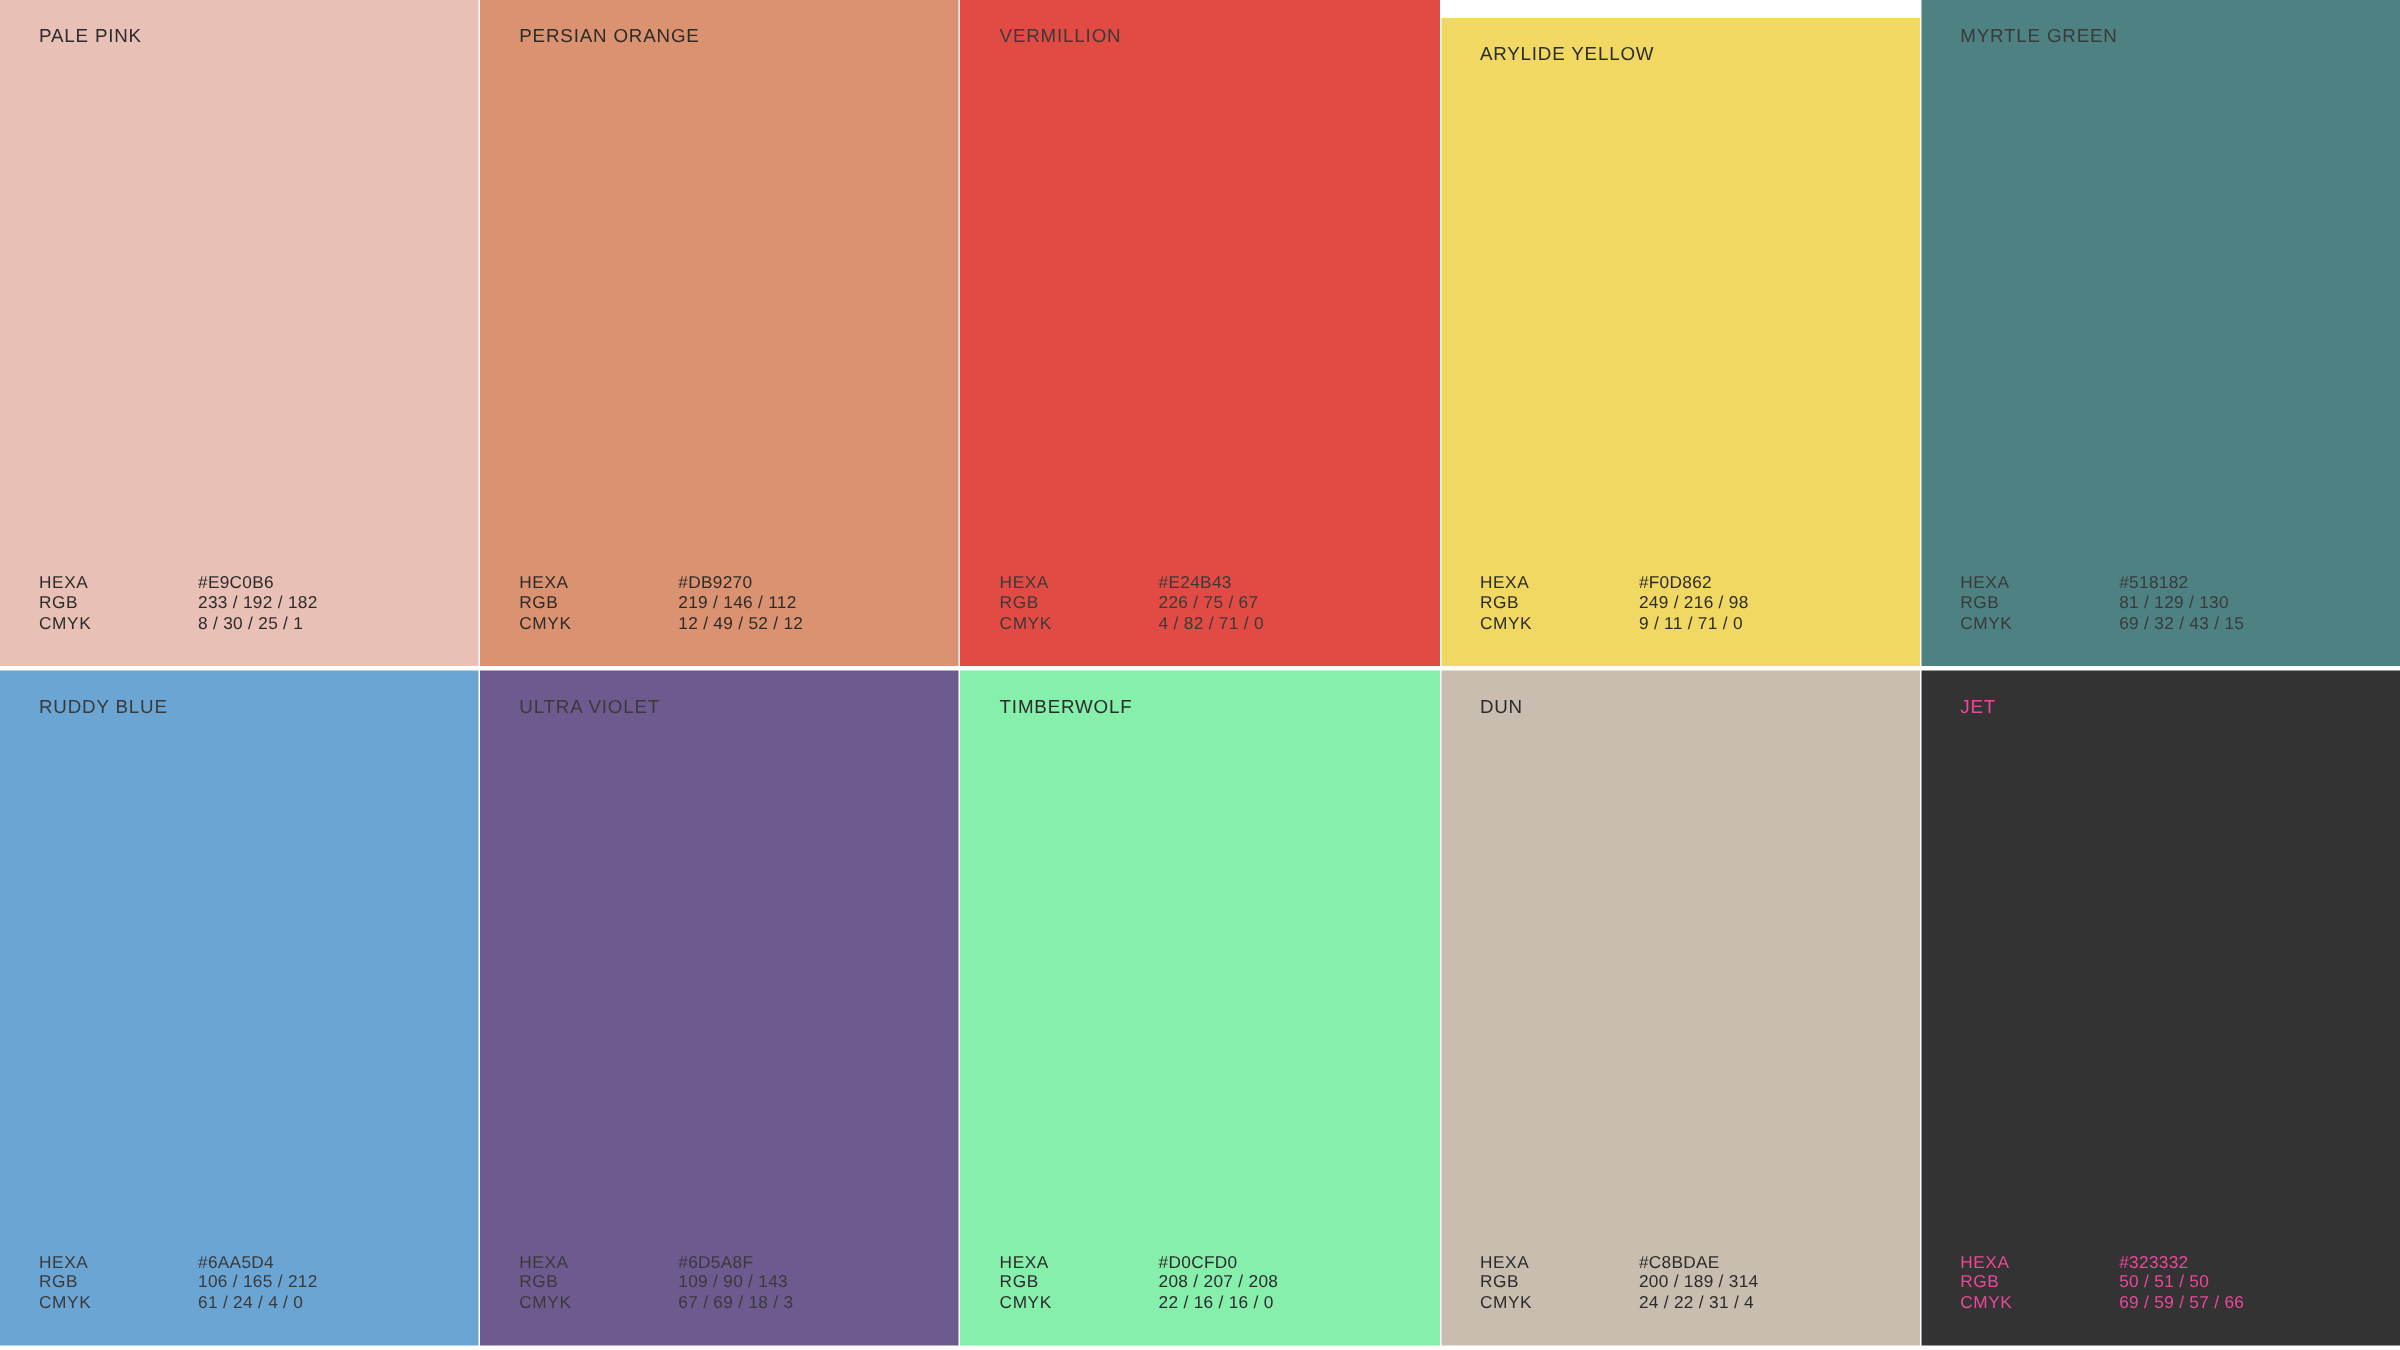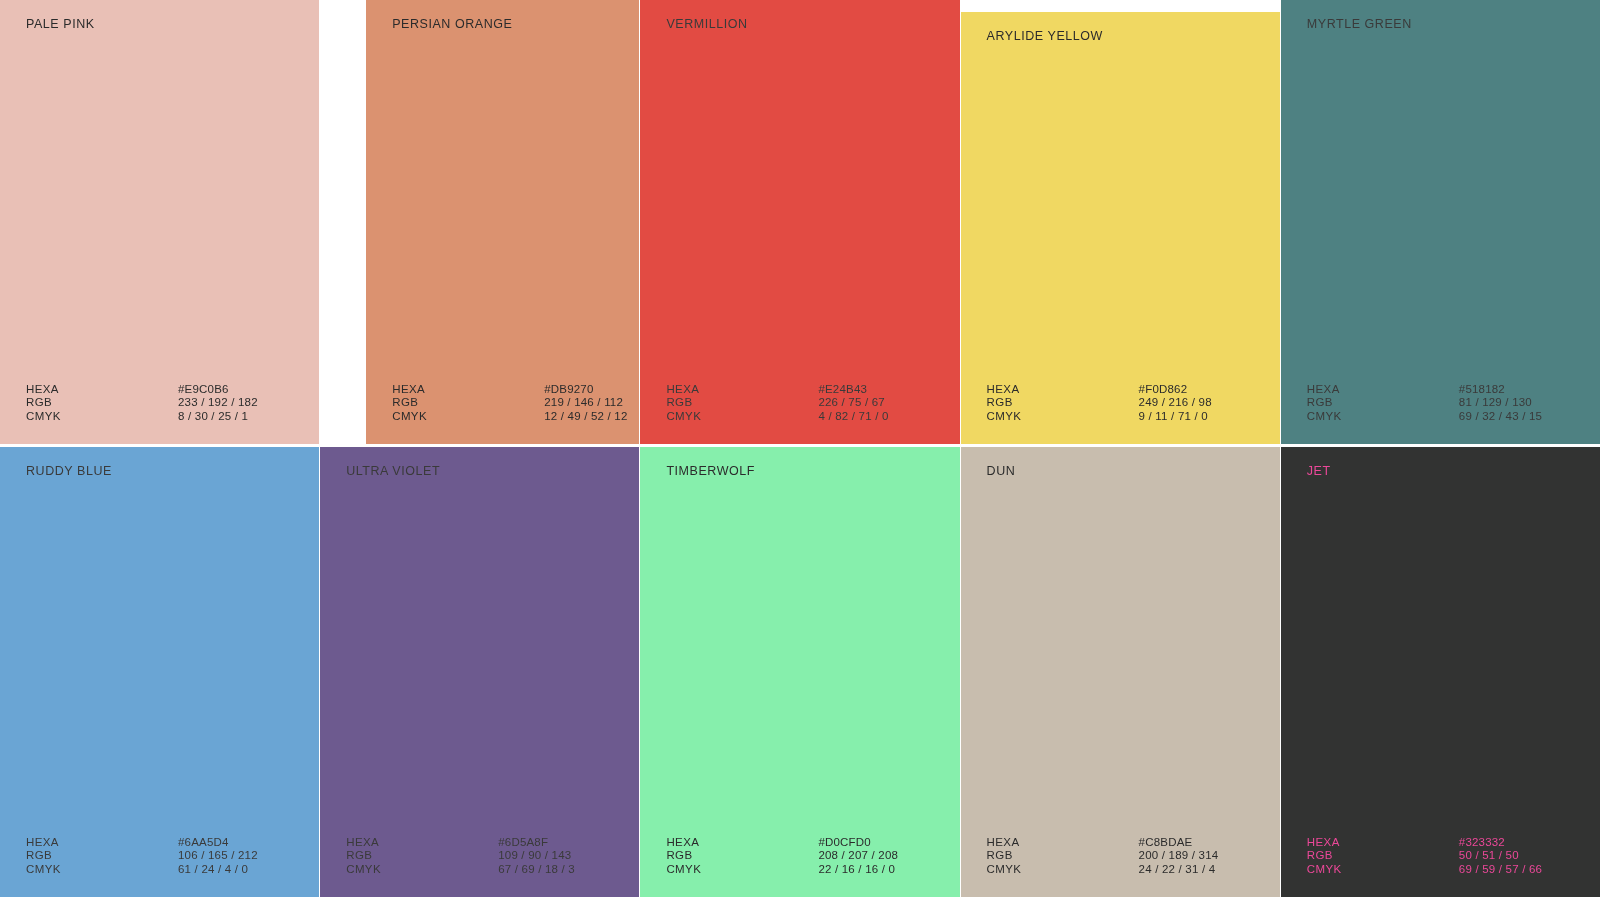--- a/index.html
+++ b/index.html
@@ -46,21 +46,20 @@
     padding-left: 26px;
     font-size: 11.5px;
     line-height: 13.8px;
     letter-spacing: 0.25px;
   }
 
   .spec-row {
     display: flex;
     align-items: baseline;
     white-space: nowrap;
-    gap: 46px;
   }
 
   .spec-label {
     width: 106px;
     flex: 0 0 106px;
     letter-spacing: 0.4px;
   }
 
   .spec-value {
     flex: 1 1 auto;
@@ -86,21 +85,21 @@
         <div class="spec-row">
           <span class="spec-label">RGB</span>
           <span class="spec-value">233 / 192 / 182</span>
         </div>
         <div class="spec-row">
           <span class="spec-label">CMYK</span>
           <span class="spec-value">8 / 30 / 25 / 1</span>
         </div>
       </div>
     </div>
-    <div class="swatch text-dark" style="background: rgb(219, 146, 112); margin-left: 46px;">
+    <div class="swatch text-dark" style="background: rgb(219, 146, 112);">
       <div class="swatch-name">PERSIAN ORANGE</div>
       <div class="swatch-specs">
         <div class="spec-row">
           <span class="spec-label">HEXA</span>
           <span class="spec-value">#DB9270</span>
         </div>
         <div class="spec-row">
           <span class="spec-label">RGB</span>
           <span class="spec-value">219 / 146 / 112</span>
         </div>

